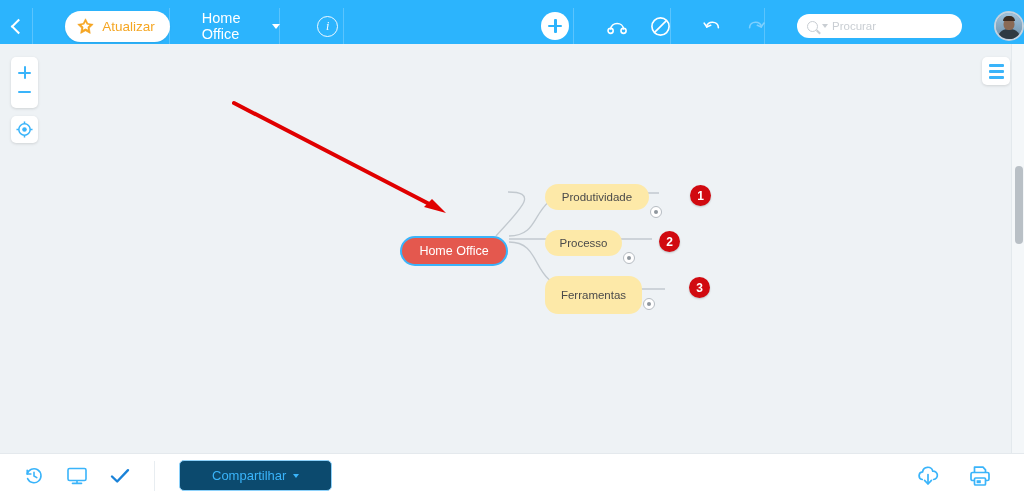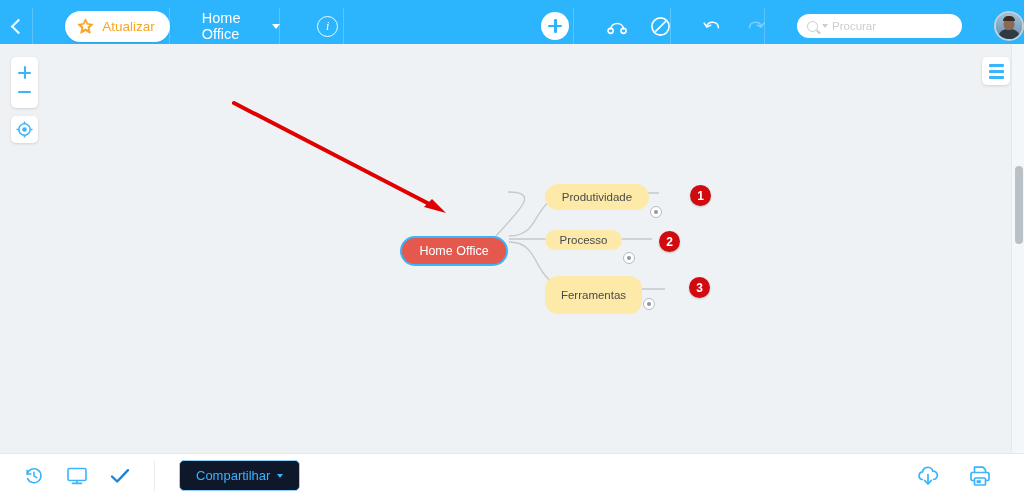--- a/index.html
+++ b/index.html
@@ -190,22 +190,22 @@
   .footer {
     position: absolute; bottom: 0; left: 0; width: 1024px; height: 44px;
     background: #ffffff; border-top: 1px solid #e4e9ed;
     display: flex; align-items: center;
   }
   .ft-left { display: flex; align-items: center; height: 44px; position: relative; }
   .ft-icons { display: flex; align-items: center; gap: 22px; padding: 0 24px; }
   .ft-div { width: 1px; height: 30px; background: #e8edf1; }
   .btn-share {
     margin-left: 24px; border: 1px solid #8ed2fb; border-radius: 5px;
-    color: #3ab4fa; font-size: 13px; padding: 7px 16px;
-    display: flex; align-items: center; gap: 7px; background: #0f172a;
+    color: #3ab4fa; font-size: 13px; padding: 7px 32px;
+    display: flex; align-items: center; gap: 7px; background: #0c4a6e;
   }
   .caret-blue {
     width: 0; height: 0; border-left: 3.5px solid transparent;
     border-right: 3.5px solid transparent; border-top: 4.5px solid #3ab4fa;
   }
   .ft-right { margin-left: auto; display: flex; align-items: center; gap: 28px; padding-right: 32px; }
 </style>
 </head>
 <body>
 
@@ -326,21 +326,21 @@
       <i></i>
     </div>
 
     <div class="node node-root" id="rootNode" style="left: 400px; top: 192px; width: 108px; height: 30px; background: rgb(228, 88, 78);">
       <span>Home Office</span>
     </div>
 
     <div class="node node-child" id="child0" style="left: 545px; top: 140px; width: 104px; height: 26px; background: rgb(253, 233, 168);">
       <span>Produtividade</span>
     </div>
-    <div class="node node-child" id="child1" style="left: 545px; top: 186px; width: 77px; height: 20px; background: rgb(253, 233, 168);">
+    <div class="node node-child" id="child1" style="left: 545px; top: 186px; width: 77px; height: 26px; background: rgb(253, 233, 168);">
       <span>Processo</span>
     </div>
     <div class="node node-child" id="child2" style="left: 545px; top: 232px; width: 97px; height: 38px; background: rgb(253, 233, 168);">
       <span>Ferramentas</span>
     </div>
 
     <div class="handle" id="h0" style="left: 650px; top: 162px;"></div>
     <div class="handle" id="h1" style="left: 623px; top: 208px;"></div>
     <div class="handle" id="h2" style="left: 643px; top: 254px;"></div>
 

